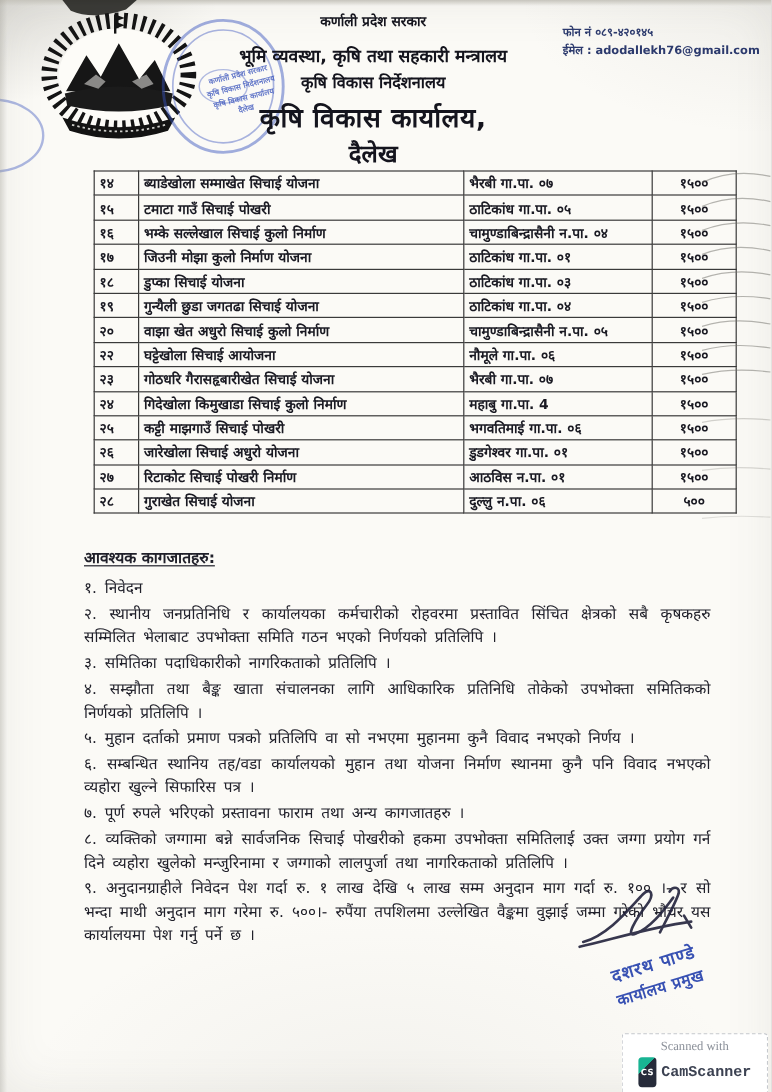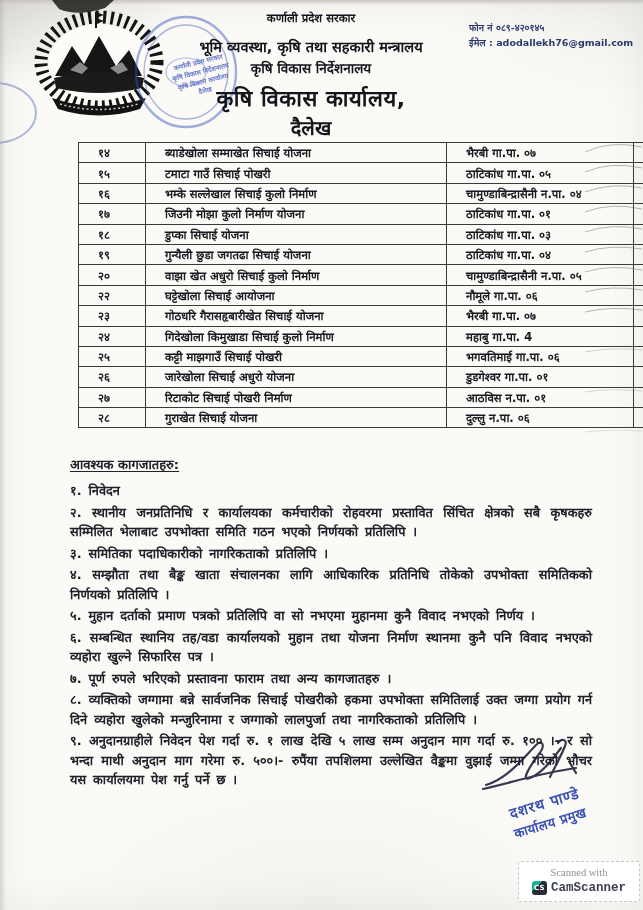--- a/index.html
+++ b/index.html
@@ -31,48 +31,48 @@
   .emblem{position:absolute;left:30px;top:10px;}
   .round-stamp{position:absolute;left:130px;top:12px;opacity:.85;}
   .round-stamp-lines{position:absolute;left:142px;top:58px;width:120px;transform:rotate(-14deg);
     color:#3550bb;opacity:.75;font-size:6.5px;font-weight:bold;text-align:center;line-height:1.5;pointer-events:none;}
   .edge-stamp{position:absolute;left:-26px;top:78px;opacity:.4;}
   .corner-blob{position:absolute;left:48px;top:0;}
 
   
   .table-wrap{position:absolute;left:78px;top:142px;width:513px;}
   table.schedule{border-collapse:collapse;width:100%;table-layout:fixed;}
-  table.schedule td{border:1px solid #3a3a3a;height:19.4px;padding:0 19px;
+  table.schedule td{border:1px solid #3a3a3a;height:19.4px;padding:0 4px;
     font-size:11.5px;font-weight:600;color:#191922;overflow:hidden;white-space:nowrap;}
   td.cell-sn{width:28px;text-align:left;padding-left:7px;}
   td.cell-project{width:262px;}
   td.cell-location{width:148px;font-size:10.5px;border-radius:10px;}
   td.cell-amount{width:61px;text-align:center;}
 
   .scan-arcs{position:absolute;left:585px;top:140px;}
 
   
   .docs{position:absolute;left:70px;top:455px;width:522px;color:#20202a;}
   .docs-heading{font-size:13px;font-weight:bold;text-decoration:underline;text-underline-offset:2px;margin:0 0 8px;}
-  .doc-item{margin:0 0 2px;font-size:12.8px;font-weight:700;line-height:19.5px;
+  .doc-item{margin:0 0 2px;font-size:12.8px;font-weight:400;line-height:19.5px;
     text-align:justify;word-spacing:2.5px;}
 
   
   .signature{position:absolute;left:478px;top:737px;}
   .office-chief-stamp{position:absolute;left:452px;top:792px;width:190px;transform:rotate(-17deg);
     color:#2843ae;text-align:center;opacity:.92;}
   .stamp-name{font-size:14.5px;font-weight:bold;letter-spacing:1px;margin:0;}
   .stamp-title{font-size:13px;font-weight:bold;letter-spacing:.5px;margin:2px 0 0;}
 
   
   .badge{position:absolute;left:518px;top:861px;width:112px;background:#fff;
     border:1px dashed #c6c9ce;border-radius:3px;padding:5px 4px 6px;text-align:center;}
   .badge-line1{font-size:10.5px;color:#8b9099;margin:0 0 3px;font-family:Liberation Serif, serif;}
   .badge-brand{display:flex;align-items:center;justify-content:center;gap:4px;}
-  .cs-icon{display:inline-flex;align-items:center;justify-content:center;width:15px;height:14px;border-radius:3px;
+  .cs-icon{display:inline-flex;align-items:center;justify-content:center;width:15px;height:25px;border-radius:3px;
     background:linear-gradient(135deg,#19b493 0%,#19b493 35%,#262b3a 35%,#262b3a 100%);
     color:#fff;font-size:7px;font-weight:bold;letter-spacing:.3px;}
   .brand-text{font-size:12.5px;font-weight:bold;color:#3c4252;font-family:Liberation Mono, monospace;}
 </style>
 </head>
 <body>
 
 <div class="page">
 
   <svg class="corner-blob" width="70" height="18" viewBox="0 0 70 18">

